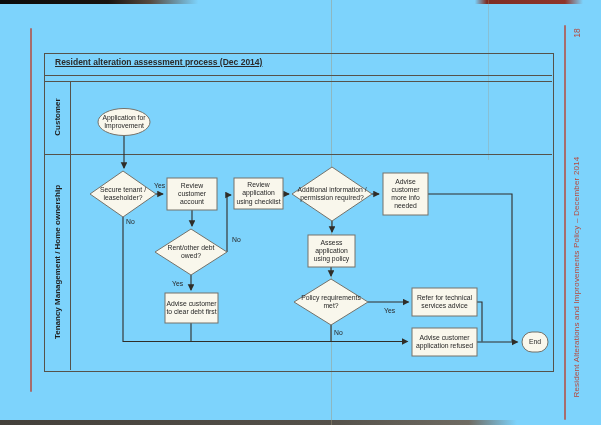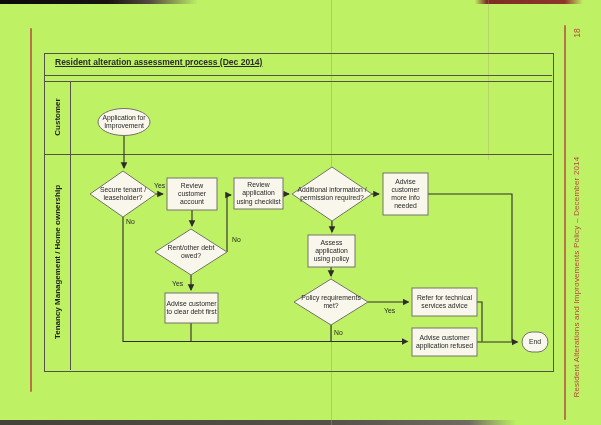--- a/index.html
+++ b/index.html
@@ -1,18 +1,18 @@
 <!DOCTYPE html>
 <html><head>
 <meta charset="utf-8">
 <style>
   html,body{margin:0;padding:0;background:#e8e5d8;}
   .page{
     position:relative;width:601px;height:425px;overflow:hidden;
-    background:#bef264;
+    background:#7dd3fc;
     font-family:"Liberation Sans","DejaVu Sans",sans-serif;
     color:#2b2b2b;
   }
   
   .scan-top{position:absolute;left:0;top:0;width:601px;height:4px;
     background:linear-gradient(to right,#0b0b0b 0%,#181310 18%,#564a40 25%,rgba(242,239,225,0) 33%,
       rgba(242,239,225,0) 79%,#7d2d24 81%,#8e352a 94%,rgba(242,239,225,0) 97%);}
   .scan-bottom{position:absolute;left:0;top:420px;width:601px;height:5px;
     background:linear-gradient(to right,#44403a 0%,#55514a 55%,#6f6b62 78%,rgba(242,239,225,0) 86%);}
   .crease{position:absolute;top:0;width:1px;background:rgba(160,150,122,0.45);}

